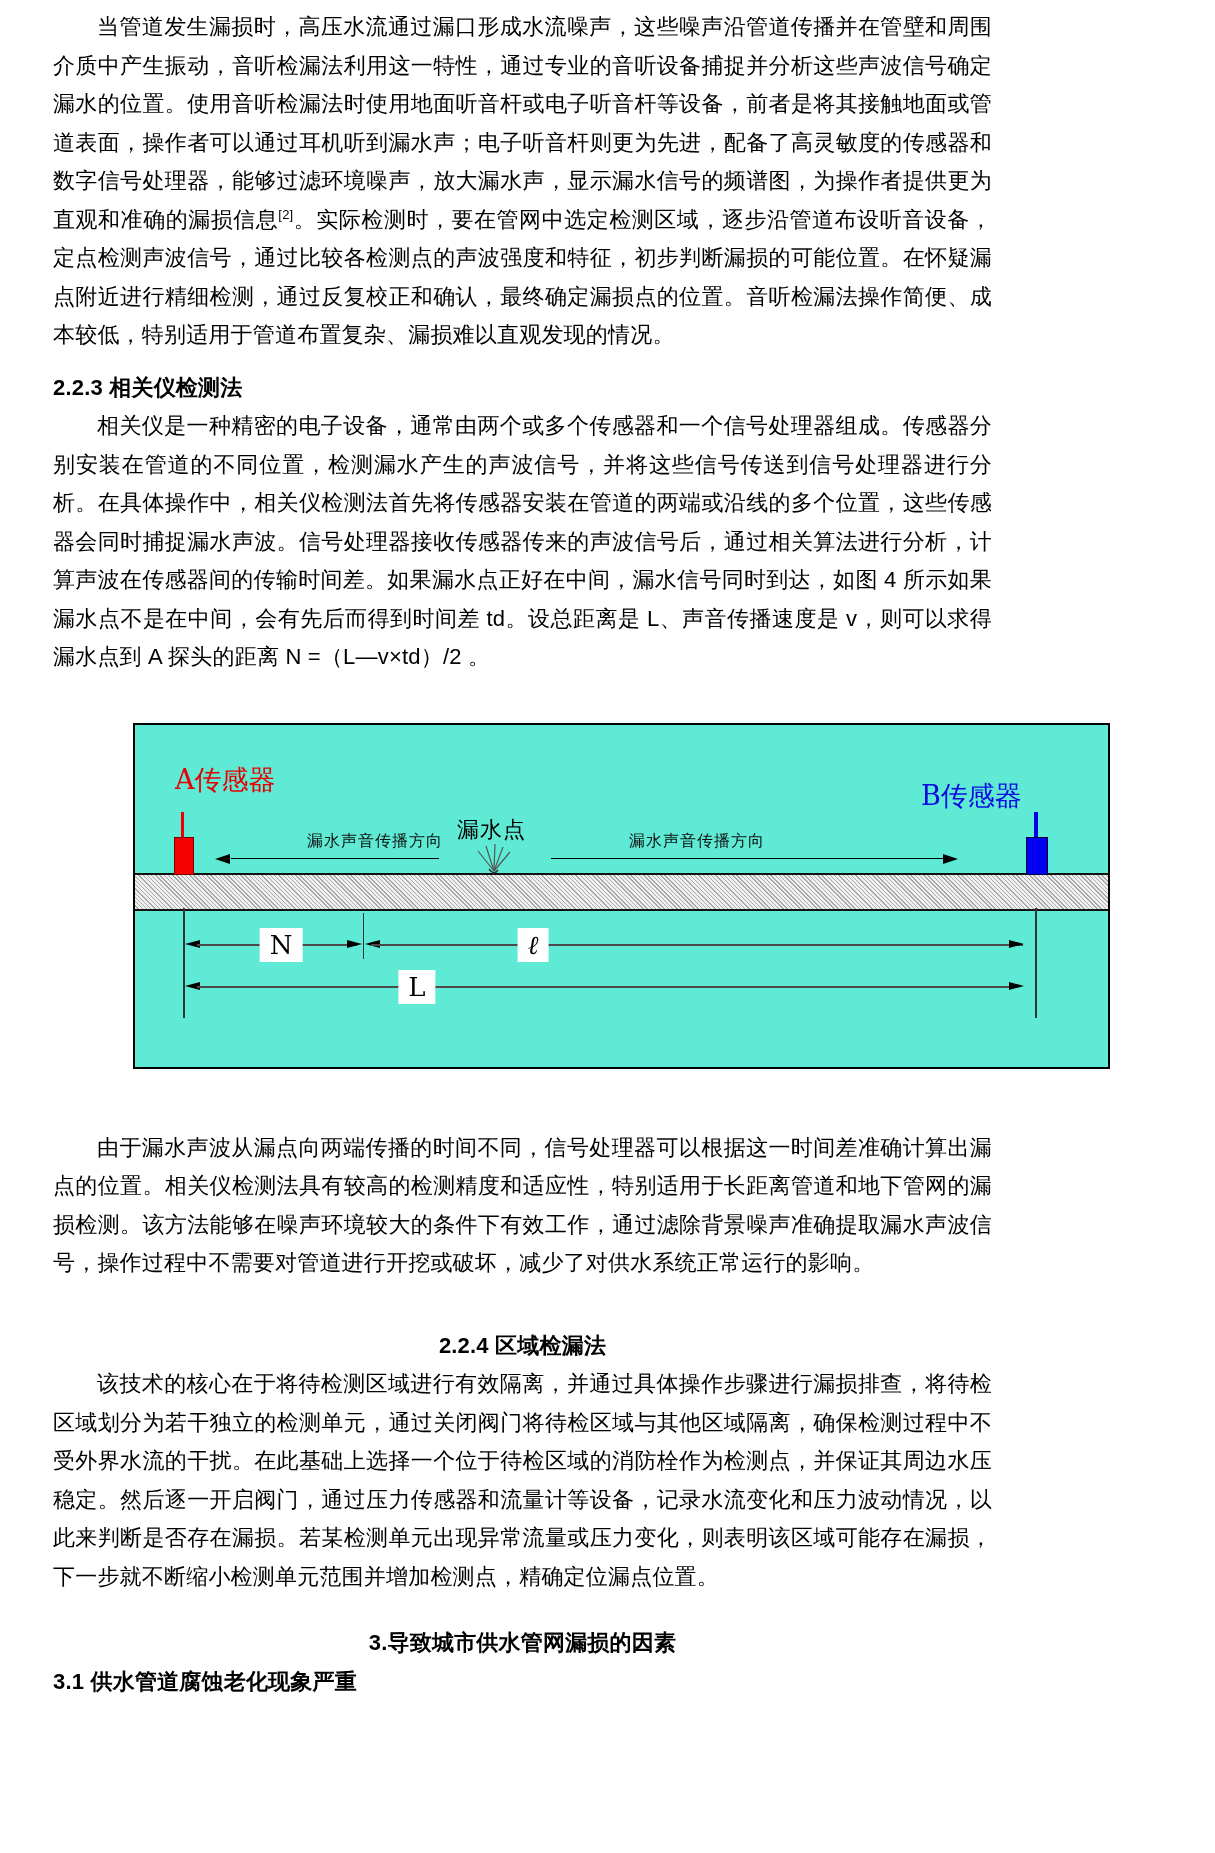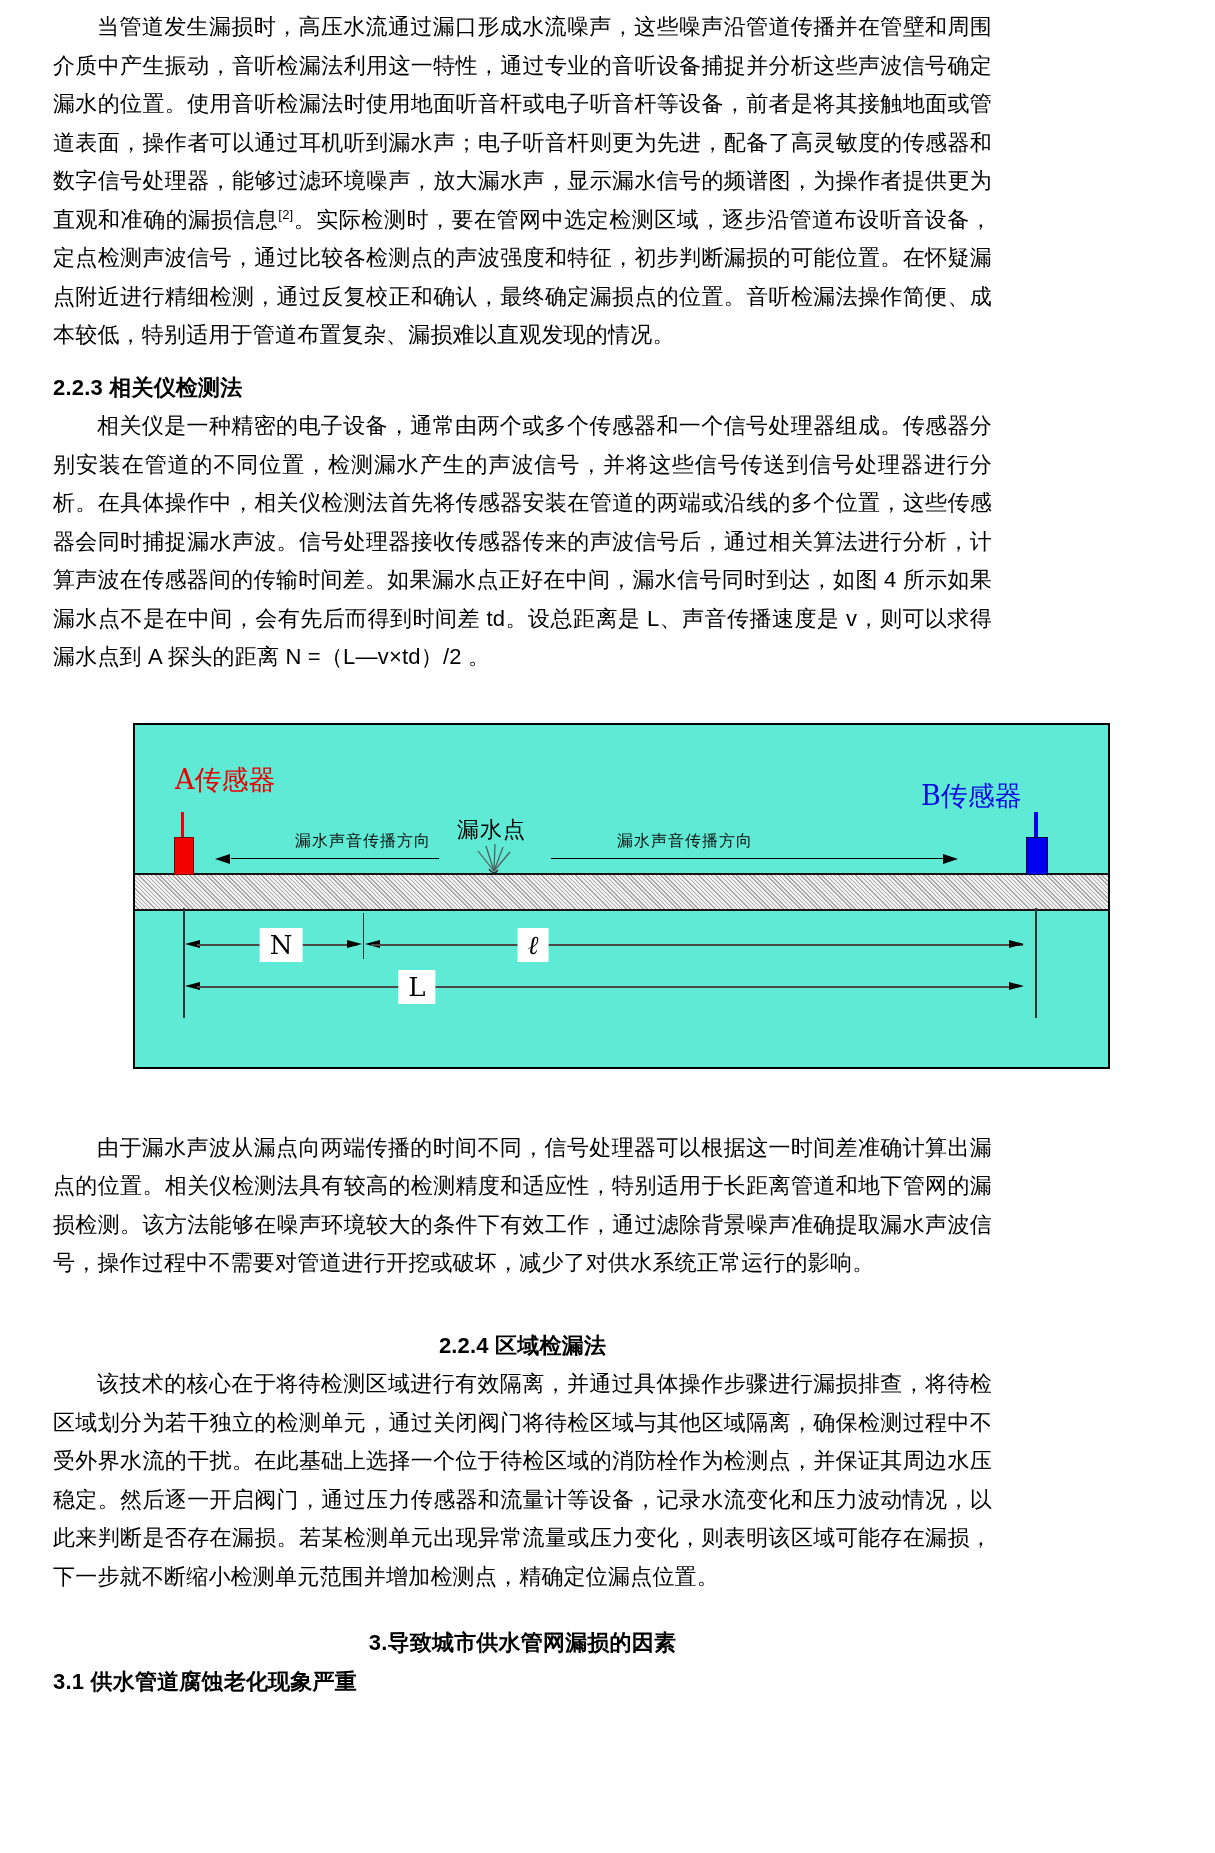--- a/index.html
+++ b/index.html
@@ -40,21 +40,21 @@
   .stick{position:absolute;}
   .stick-a{left:46px;top:87px;width:3px;height:26px;background:#f00000;}
   .stick-b{left:899px;top:87px;width:4px;height:26px;background:#0000e8;}
   .sbody{position:absolute;top:112px;width:18px;height:36px;}
   .sbody-a{left:39px;background:#f40000;border:1px solid #7a0000;}
   .sbody-b{left:891px;width:20px;background:#0000f0;border:1px solid #000040;}
   .leak-label{position:absolute;left:322px;top:90px;font-size:22px;letter-spacing:1px;white-space:nowrap;}
   .spray{position:absolute;left:340px;top:119px;}
   .prop-label{
     position:absolute;top:106px;font-size:16px;font-family:"DejaVu Serif",serif;
-    white-space:nowrap;letter-spacing:1px;color:#111;
+    white-space:nowrap;letter-spacing:1px;color:#111;margin-left:12px;
   }
   .prop-left{left:160px;}
   .prop-right{left:482px;}
   .hline{position:absolute;height:0;border-top:2px solid #000;}
   .prop-line-l{left:96px;top:133px;width:208px;border-top-width:1.5px;}
   .prop-line-r{left:416px;top:133px;width:392px;border-top-width:1.5px;}
   .tri{position:absolute;width:0;height:0;border-top:5px solid transparent;border-bottom:5px solid transparent;}
   .tri-l{border-right:15px solid #000;}
   .tri-r{border-left:15px solid #000;}
   .prop-head-l{left:80px;top:129px;}

